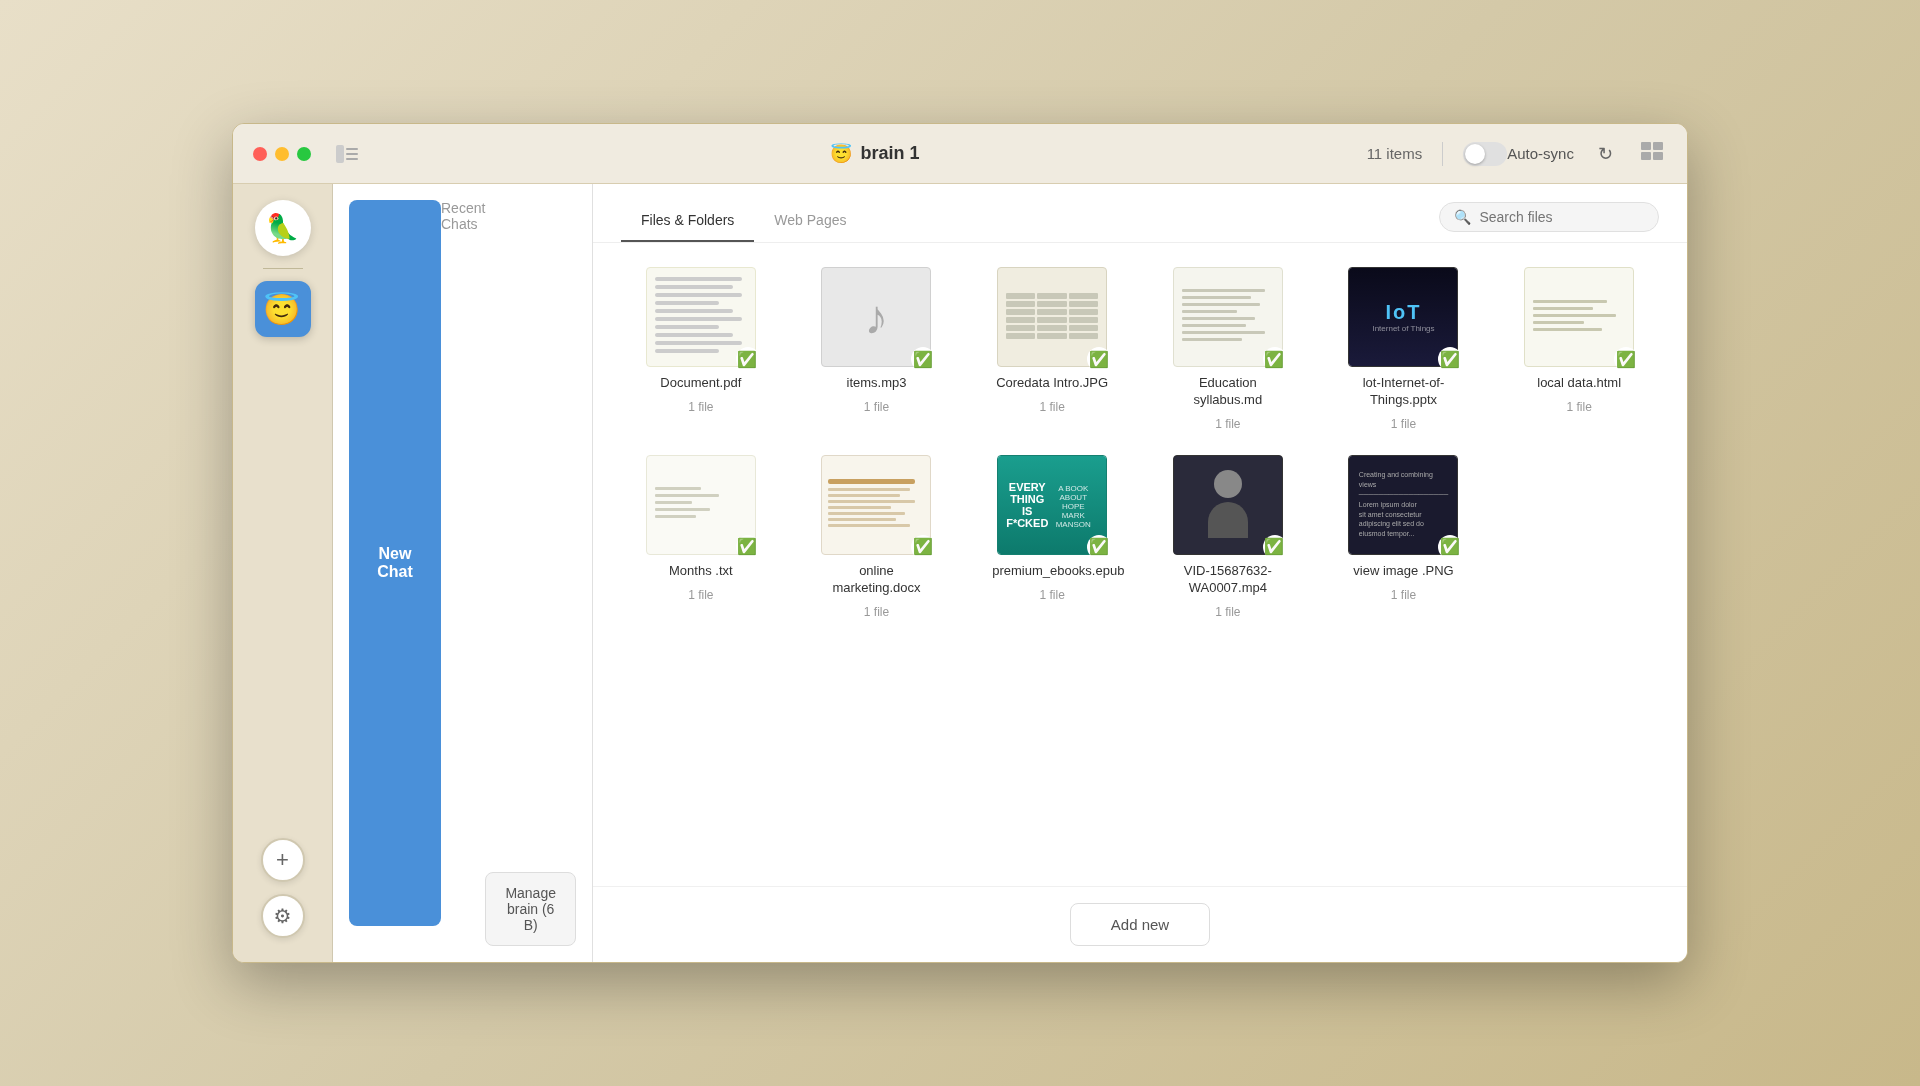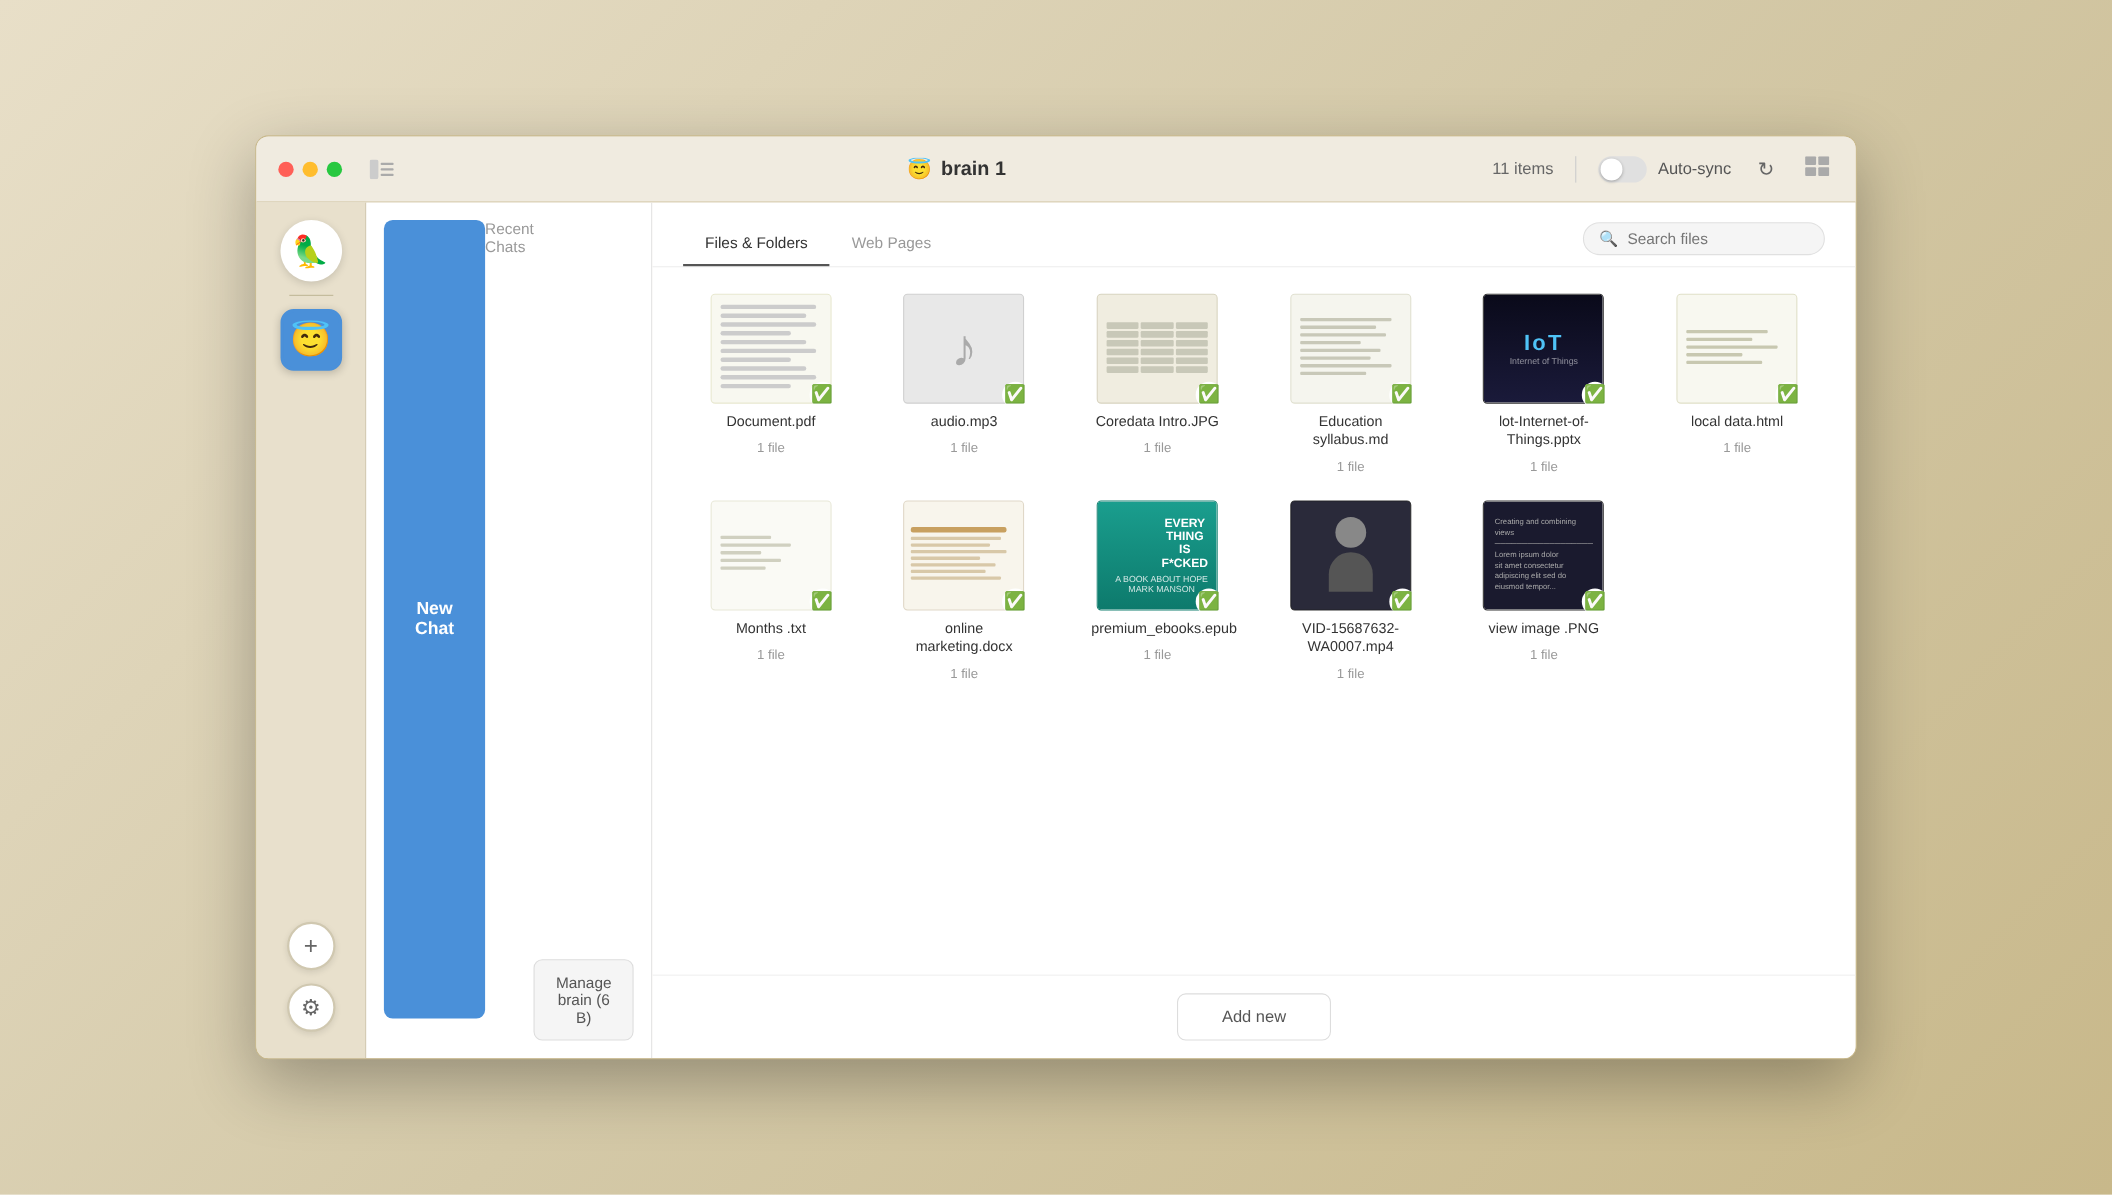--- a/index.html
+++ b/index.html
@@ -92,21 +92,21 @@
 
     .divider-v {
       width: 1px;
       height: 24px;
       background: #ccc;
     }
 
     .autosync-container {
       display: flex;
       align-items: center;
-      gap: 10px;
+      gap: 0;
     }
 
     .toggle-switch {
       width: 44px;
       height: 24px;
       background: #e0e0e0;
       border-radius: 12px;
       position: relative;
       cursor: pointer;
     }
@@ -512,22 +512,22 @@
       margin-bottom: 3px;
       border-radius: 1px;
     }
 
     
     .epub-cover {
       width: 100%;
       height: 100%;
       background: linear-gradient(180deg, #1a9e8e 0%, #0d7a6c 100%);
       display: flex;
-      flex-direction: column;
-      align-items: flex-end;
+      flex-direction: row;
+      align-items: center;
       justify-content: center;
       padding: 8px;
     }
 
     .epub-title {
       color: white;
       font-size: 11px;
       font-weight: 900;
       text-align: center;
       line-height: 1.1;
@@ -738,21 +738,21 @@
 
         <div class="file-item">
           <div class="file-thumb-wrapper">
             <div class="file-thumb audio">
               <span class="audio-note">♪</span>
             </div>
             <div class="check-badge">
               <span class="check-icon">✅</span>
             </div>
           </div>
-          <div class="file-name">audio.mp3</div>
+          <div class="file-name">items.mp3</div>
           <div class="file-meta">1 file</div>
         </div>
 
         <div class="file-item">
           <div class="file-thumb-wrapper">
             <div class="file-thumb coredata" style="background:#f0ede0;border:1px solid #d8d4c0;">
               <div class="coredata-lines">
                 <div class="coredata-row">
                     <div class="coredata-cell"></div>
                     <div class="coredata-cell"></div>

